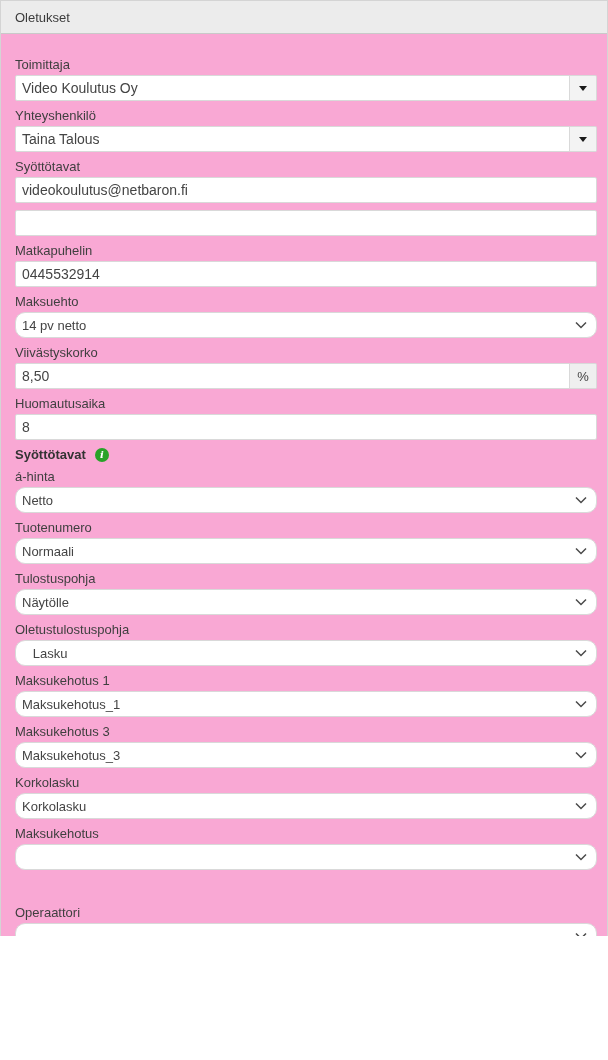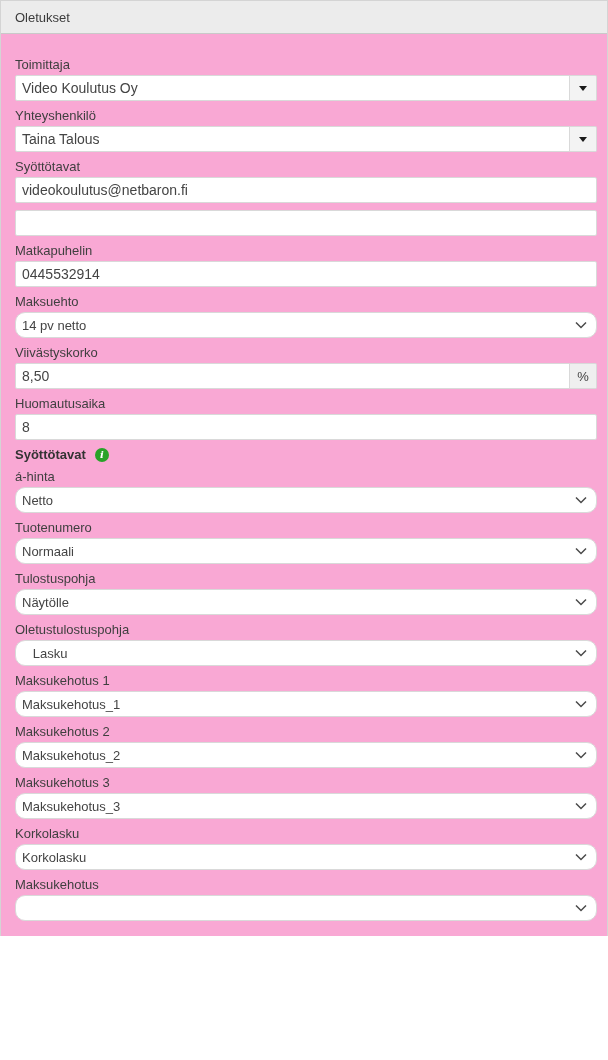--- a/index.html
+++ b/index.html
@@ -267,31 +267,20 @@
       <div class="select">
         <span class="select-value">Maksukehotus_1</span>
         <span class="chevron">
           <svg width="12" height="8" viewBox="0 0 12 8">
               <polyline points="1,1.5 6,6.5 11,1.5" fill="none" stroke="#4a4a4a" stroke-width="1.5"></polyline>
             </svg>
         </span>
       </div>
     </div>
 
-    <div class="form-group">
-      <label class="form-label">Maksukehotus 2</label>
-      <div class="select">
-        <span class="select-value">Maksukehotus_2</span>
-        <span class="chevron">
-          <svg width="12" height="8" viewBox="0 0 12 8">
-              <polyline points="1,1.5 6,6.5 11,1.5" fill="none" stroke="#4a4a4a" stroke-width="1.5"></polyline>
-            </svg>
-        </span>
-      </div>
-    </div>
 
     <div class="form-group">
       <label class="form-label">Maksukehotus 3</label>
       <div class="select">
         <span class="select-value">Maksukehotus_3</span>
         <span class="chevron">
           <svg width="12" height="8" viewBox="0 0 12 8">
               <polyline points="1,1.5 6,6.5 11,1.5" fill="none" stroke="#4a4a4a" stroke-width="1.5"></polyline>
             </svg>
         </span>

